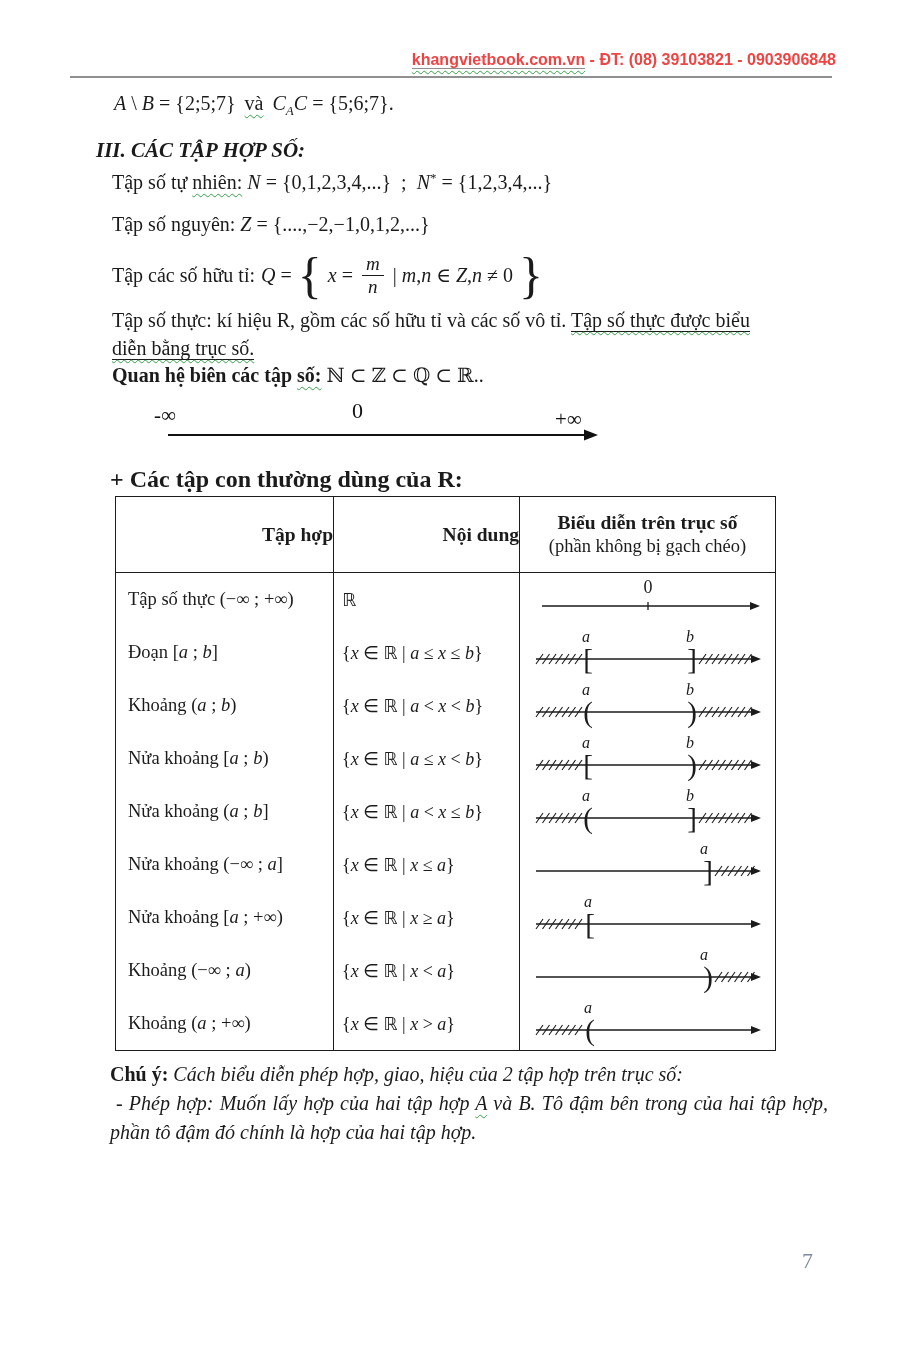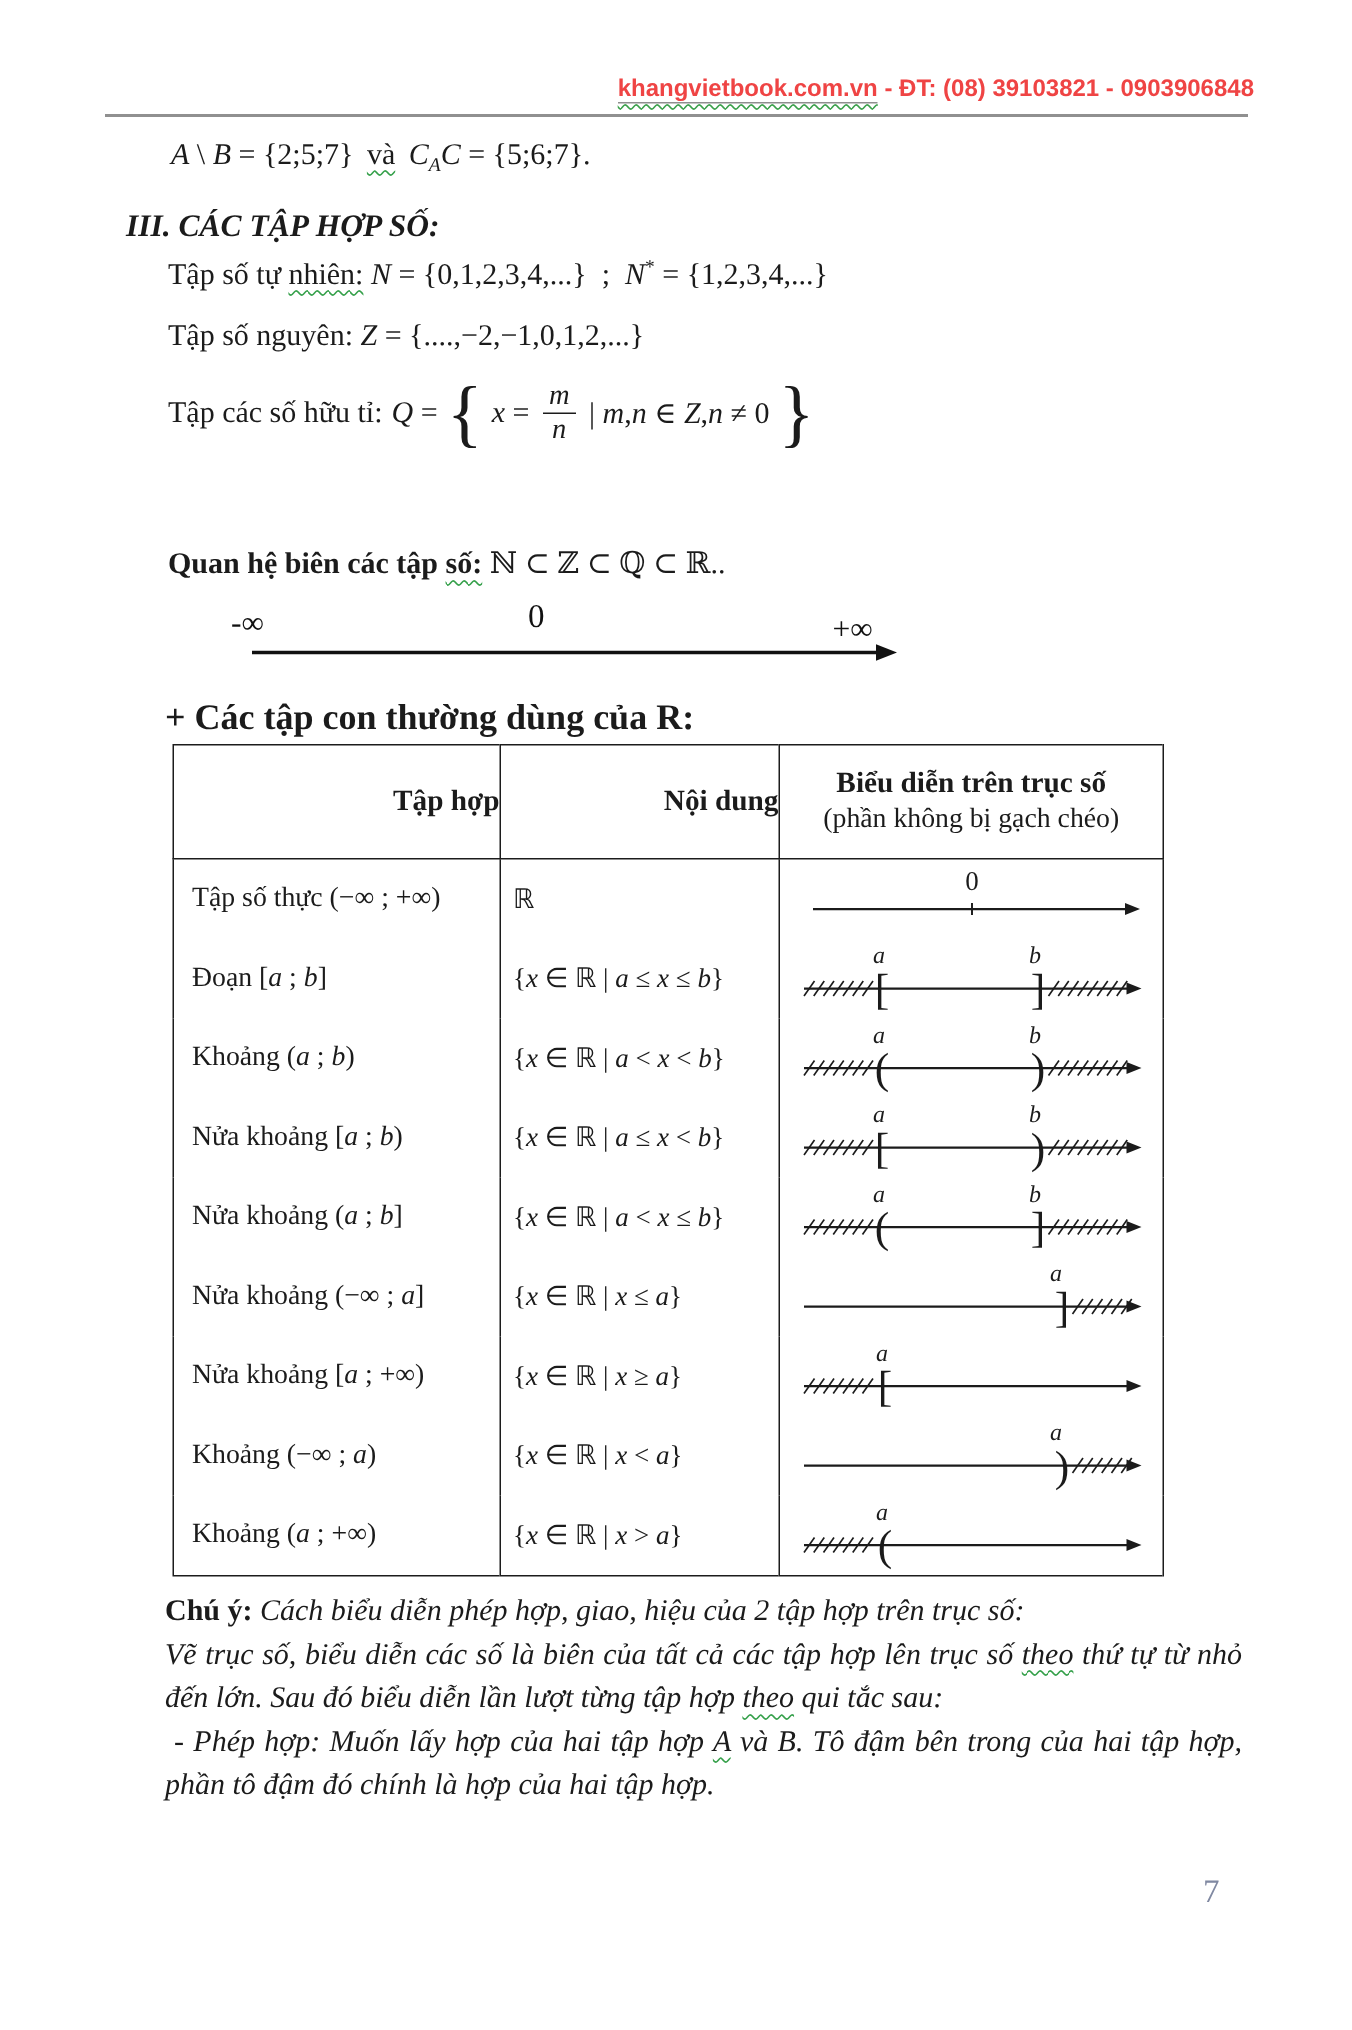--- a/index.html
+++ b/index.html
@@ -16,21 +16,21 @@
   .hdr-rule{top:76px;left:70px;width:762px;height:0;border-top:2px solid #909090;}
 
   
   .squig{text-decoration-line:underline;text-decoration-style:wavy;
          text-decoration-color:#35a04a;text-decoration-thickness:1px;text-underline-offset:4px;}
   .usolid{border-bottom:1.2px solid #1b1b1b;}
 
   
   .l-result{top:92px;left:114px;font-size:20px;}
   .l-result .conj{margin:0 9px;}
-  .l-heading{top:138px;left:84px;font-size:21px;font-weight:700;font-style:italic;}
+  .l-heading{top:138px;left:96px;font-size:21px;font-weight:700;font-style:italic;}
   .l-natural{top:170px;left:112px;font-size:20px;}
   .l-integer{top:213px;left:112px;font-size:20px;}
   .l-rational{top:246px;left:112px;font-size:20px;height:58px;display:flex;align-items:center;gap:6px;}
   .l-real{top:306px;left:112px;width:724px;font-size:20px;line-height:28px;}
   .l-relation{top:363px;left:112px;font-size:20px;}
   .l-relation .lbl{font-weight:700;}
   .l-subtitle{top:466px;left:110px;font-size:24px;font-weight:700;}
 
   .m i{font-style:italic;}
   sub.vsub{font-size:13px;font-style:italic;vertical-align:-5px;}
@@ -105,20 +105,24 @@
     <span class="bigb">{</span>
     <span class="m"><i>x</i> =</span>
     <span class="frac">
         <span class="num">m</span>
         <span class="den">n</span>
       </span>
     <span class="m">| <i>m</i>,<i>n</i> ∈ <i>Z</i>,<i>n</i> ≠ 0</span>
     <span class="bigb">}</span>
   </div>
 
+  <div class="abs l-real">
+    <span>Tập số thực: kí hiệu R, gồm các số hữu tỉ và các số vô tỉ. </span><span class="usolid squig">Tập số thực được biểu</span><br>
+    <span class="usolid squig">diễn bằng trục số.</span>
+  </div>
 
   <div class="abs l-relation">
     <span class="lbl"><span>Quan hệ biên các tập </span><span class="squig">số:</span></span><span> ℕ ⊂ ℤ ⊂ ℚ ⊂ ℝ</span><span>..</span>
   </div>
 
   <svg class="abs mainline" width="470" height="54" viewBox="0 0 470 54">
     <text x="14" y="27" class="nl">-∞</text>
     <text x="212" y="23" class="nl0">0</text>
     <text x="415" y="31" class="nl">+∞</text>
     <line x1="28" y1="40" x2="446" y2="40" stroke="#111" stroke-width="2.2"></line>
@@ -339,19 +343,18 @@
               <text x="62" y="43" text-anchor="middle" font-size="29" fill="#1b1b1b">(</text>
               <text x="60" y="16" text-anchor="middle" font-size="16" font-style="italic" fill="#1b1b1b">a</text>
             </svg>
           </td>
         </tr>
       </tbody>
   </table>
 
   <div class="abs note">
     <div><span class="rom">Chú ý:</span><span> Cách biểu diễn phép hợp, giao, hiệu của 2 tập hợp trên trục số:</span></div>
-    <div class="para"><span>Vẽ trục số, biểu diễn các số là biên của tất cả các tập hợp lên trục số </span><span class="squig">theo</span><span> thứ tự từ nhỏ đến lớn. Sau đó biểu diễn lần lượt từng tập hợp </span><span class="squig">theo</span><span> qui tắc sau:</span></div>
     <div class="bullet"><span>- Phép hợp: Muốn lấy hợp của hai tập hợp </span><span class="squig">A</span><span> và B. Tô đậm bên trong của hai tập hợp, phần tô đậm đó chính là hợp của hai tập hợp.</span></div>
   </div>
 
   <div class="abs pagenum">7</div>
 
 </div>
 
 </body></html>

